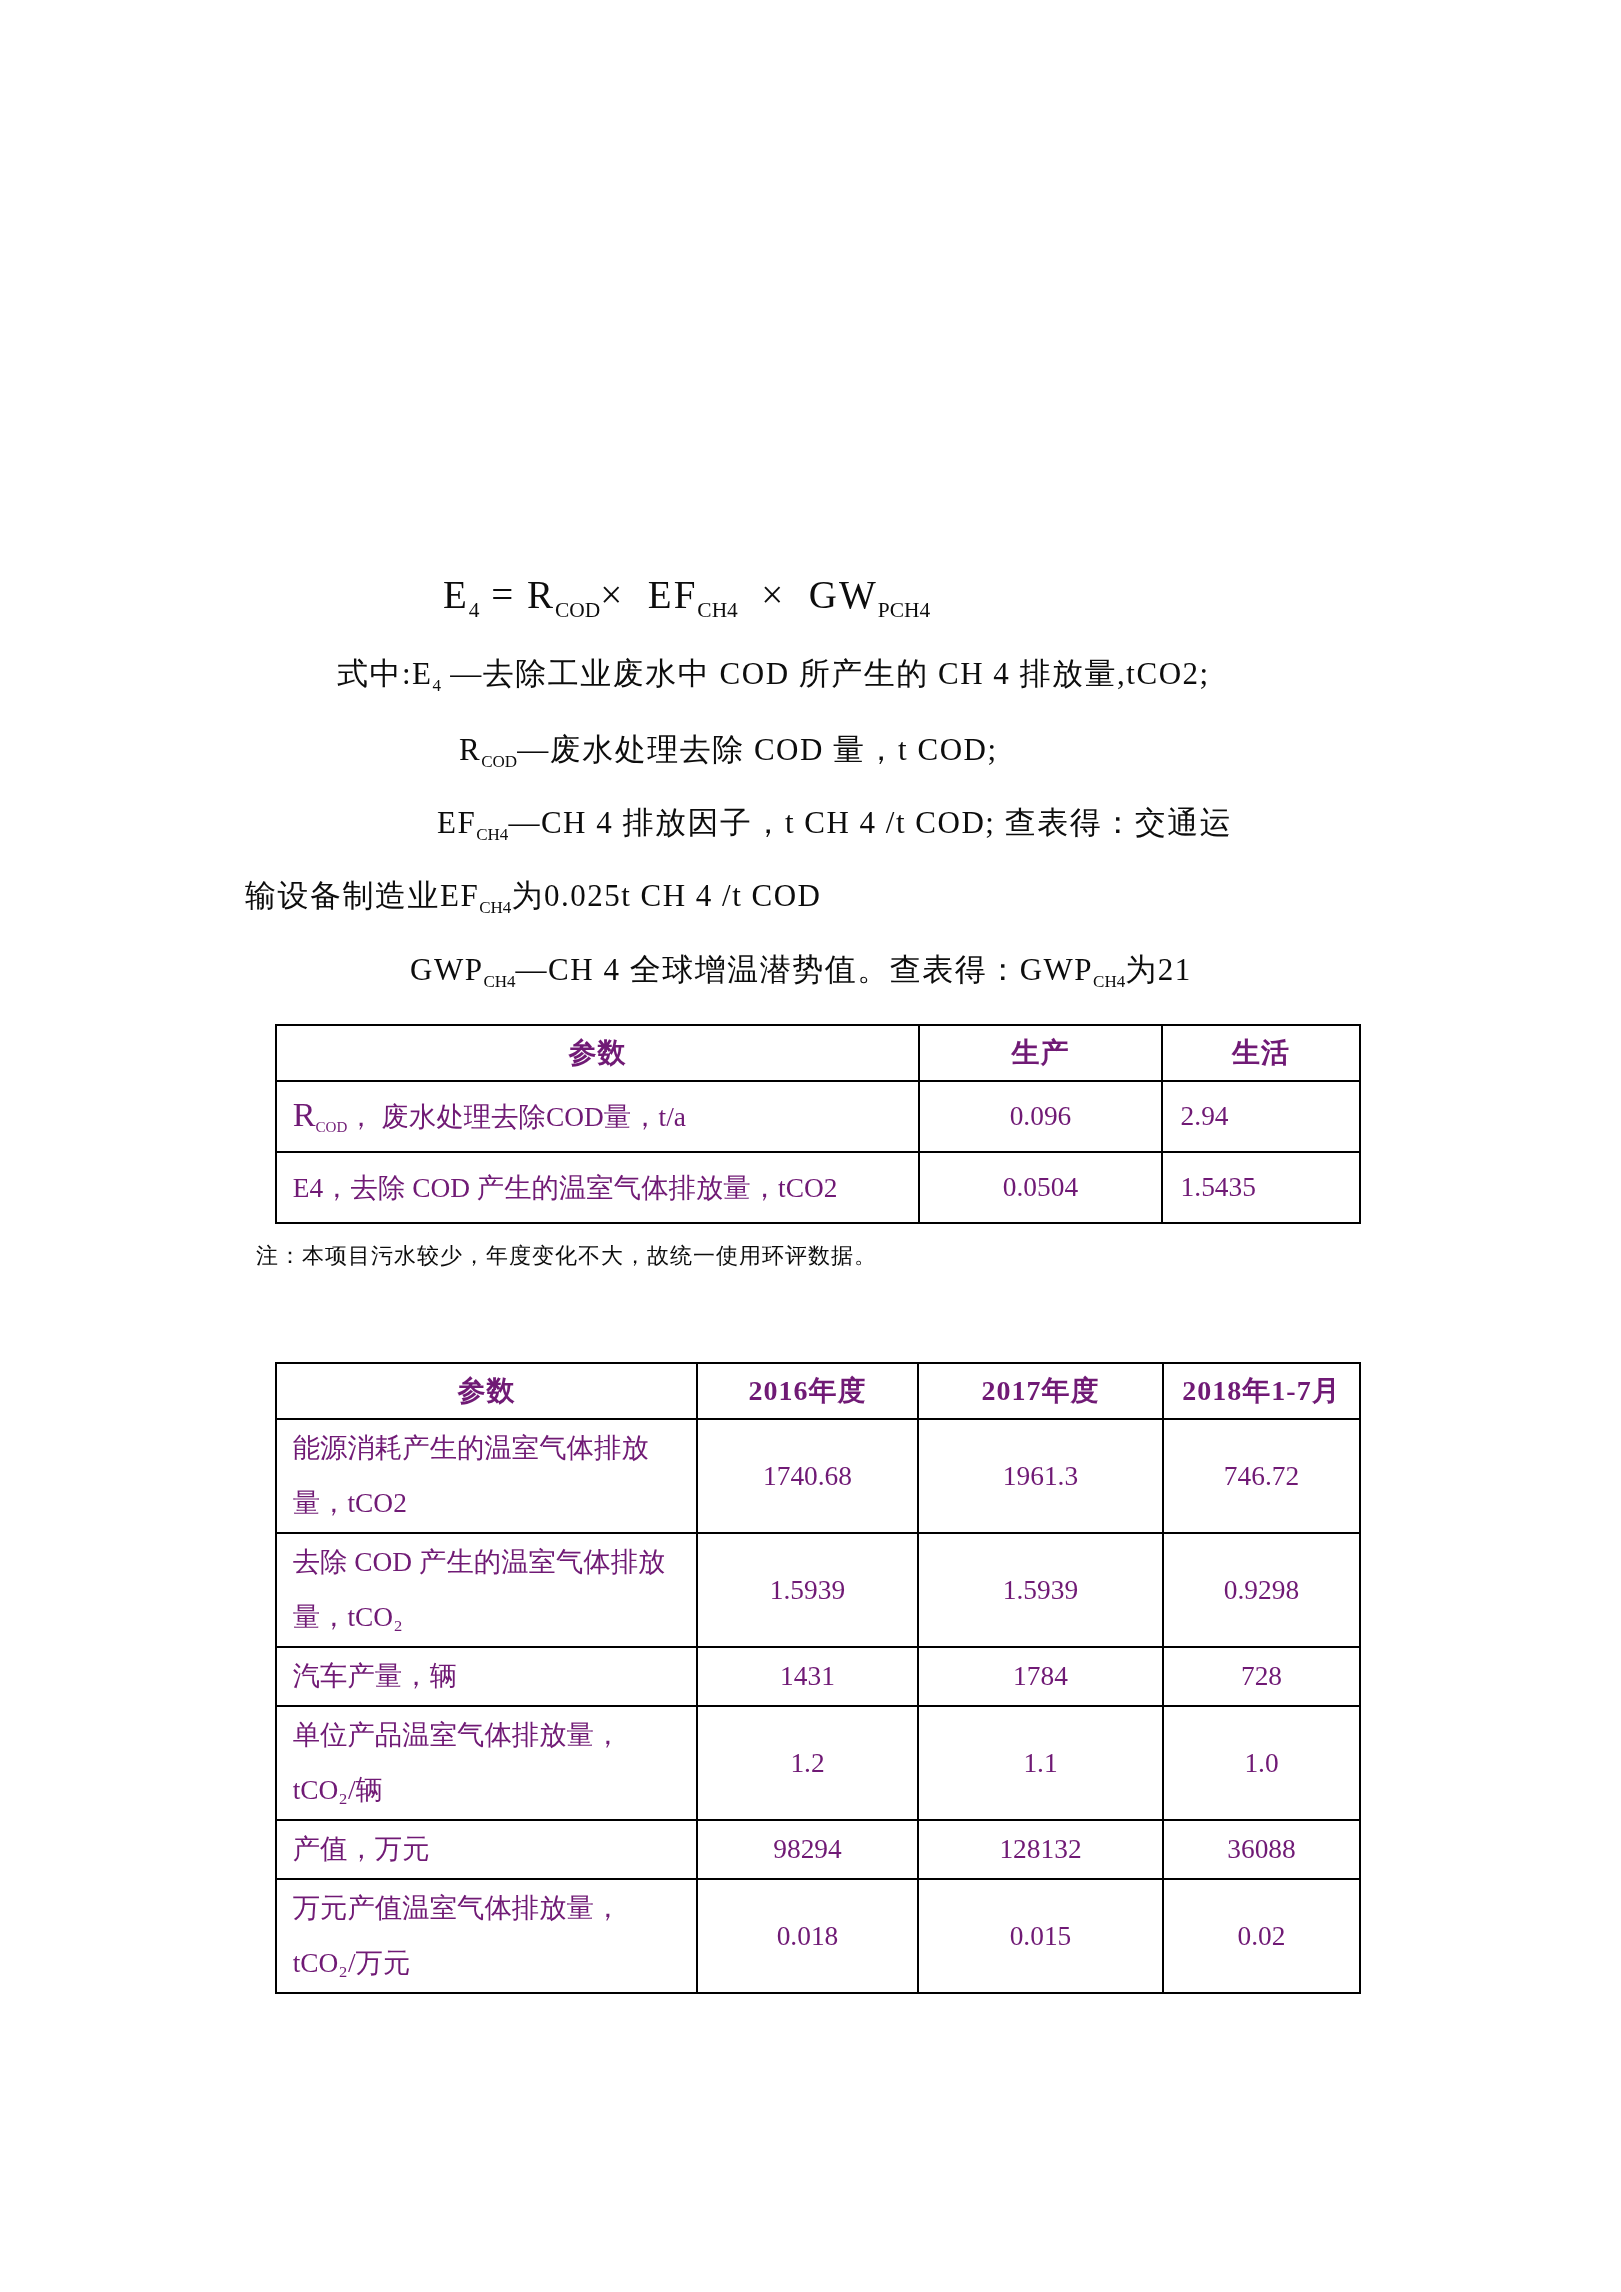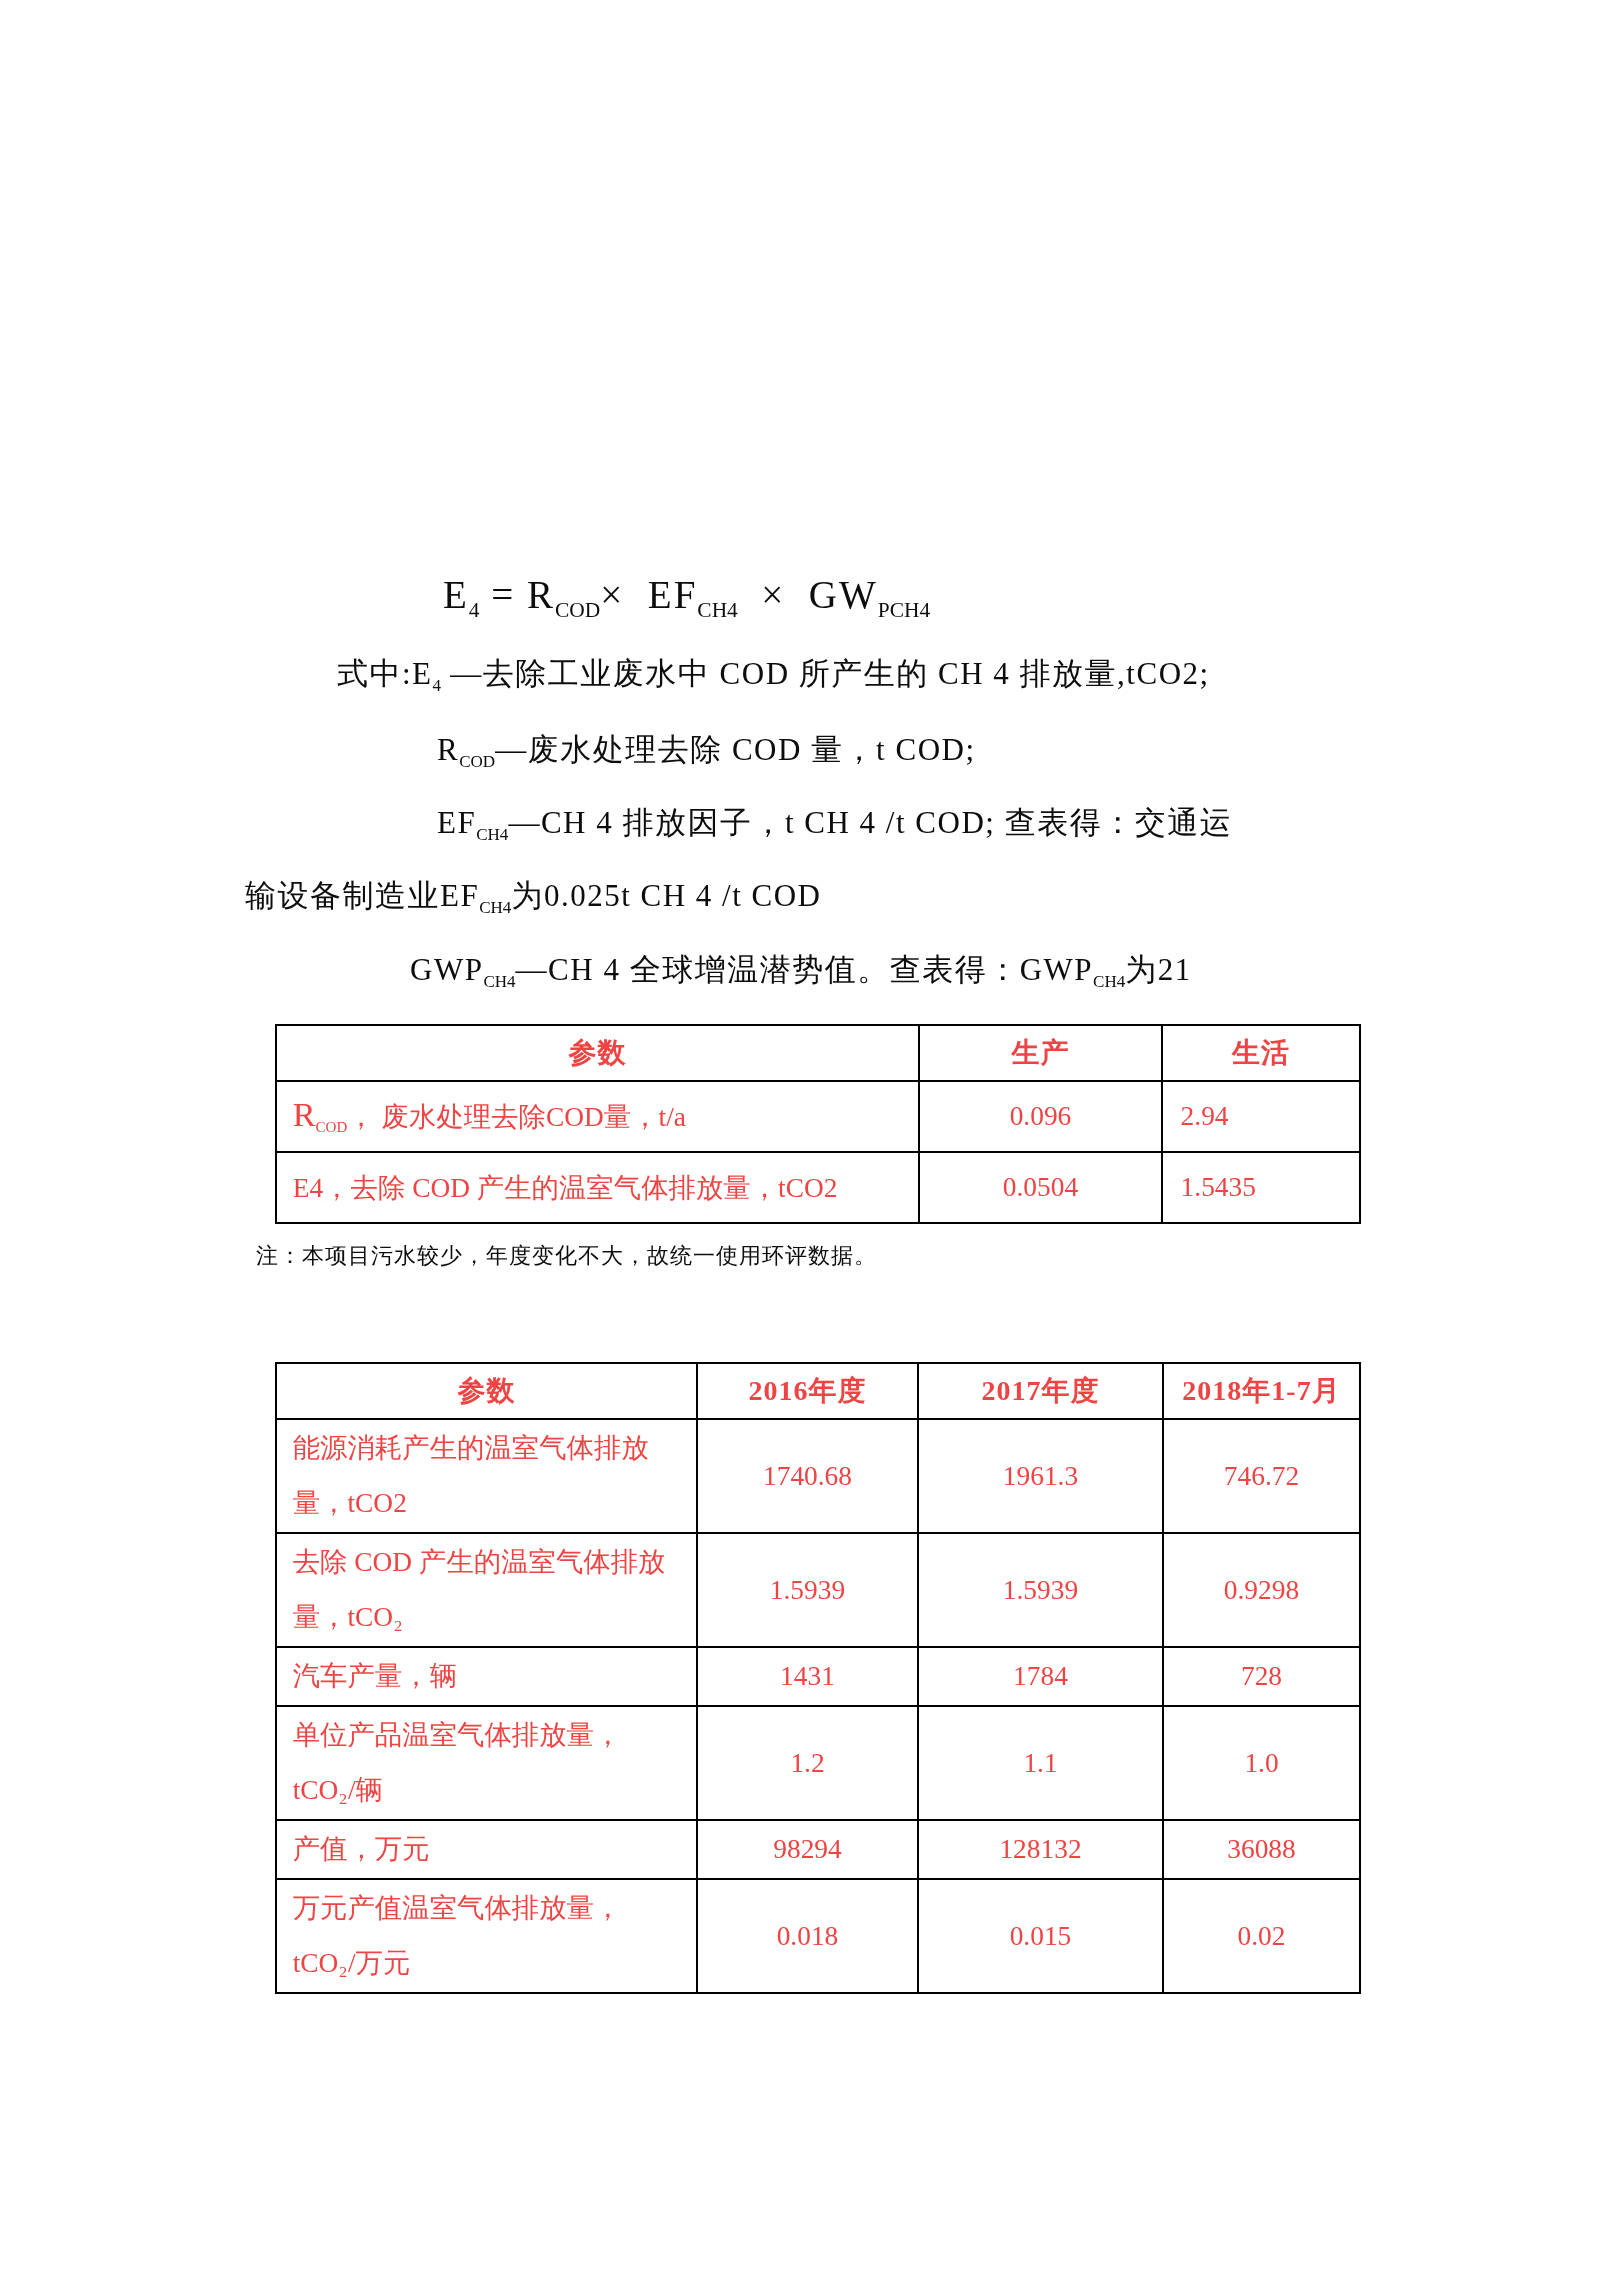--- a/index.html
+++ b/index.html
@@ -9,35 +9,35 @@
     background:#ffffff;
     font-family:"Liberation Serif","DejaVu Serif",serif;
     color:#0d0d0d;
     overflow:hidden;
   }
   .line{position:absolute;white-space:pre;font-size:31px;letter-spacing:1.5px;}
   .formula-line{position:absolute;white-space:pre;font-size:39px;letter-spacing:2px;left:443px;top:572px;}
   sub{font-size:0.55em;line-height:0;letter-spacing:0;}
   .seg-big{font-size:1.25em;line-height:0;}
   #def-0{left:337px;top:653px;}
-  #def-1{left:437px;top:729px;}
+  #def-1{left:459px;top:729px;}
   #def-2{left:437px;top:802px;}
   #def-3{left:245px;top:875px;}
   #def-4{left:410px;top:949px;}
   .note-line{position:absolute;left:256px;top:1241px;font-size:22px;letter-spacing:1px;white-space:pre;font-family:Liberation Mono, monospace;}
   .heading3{position:absolute;left:361px;top:1294px;font-size:34px;letter-spacing:1px;white-space:pre;}
   table.doc-table{
     position:absolute;left:275px;
     border-collapse:collapse;table-layout:fixed;
     background:#ffffff;border:2.9px solid #000;
   }
   .doc-table th,.doc-table td{
     border:2px solid #000;
     border-top-width:2.9px;border-bottom-width:2.9px;
-    font-size:27.4px;color:#ef4444;
+    font-size:27.4px;color:#701a75;
     overflow:hidden;
   }
   .doc-table th{font-weight:bold;text-align:center;height:52px;font-size:28px;letter-spacing:1px;}
   #table1{top:1024px;width:1084px;}
   #table1 td{height:67px;}
   #table2{top:1362px;width:1084px;}
   #table2 td{line-height:55px;padding-top:1px;padding-bottom:1px;}
   .param{text-align:left;padding-left:15.7px;padding-right:25px;}
   .center{text-align:center;border-radius:24px;}
   .leftval{text-align:left;padding-left:17.6px;}

